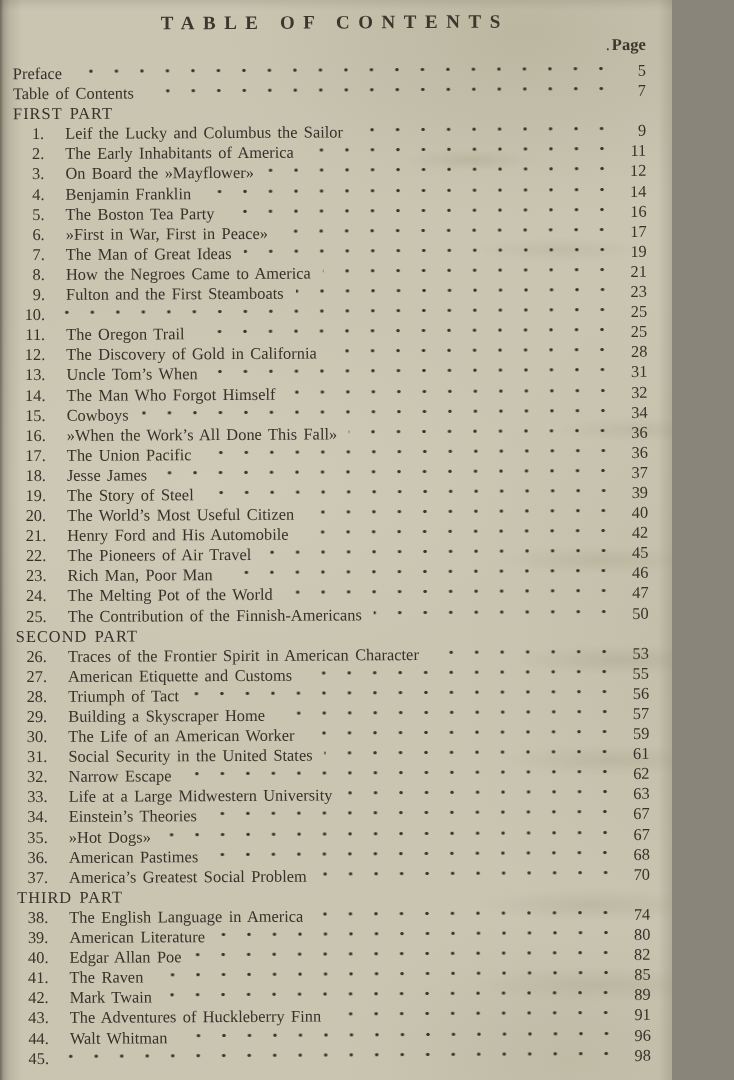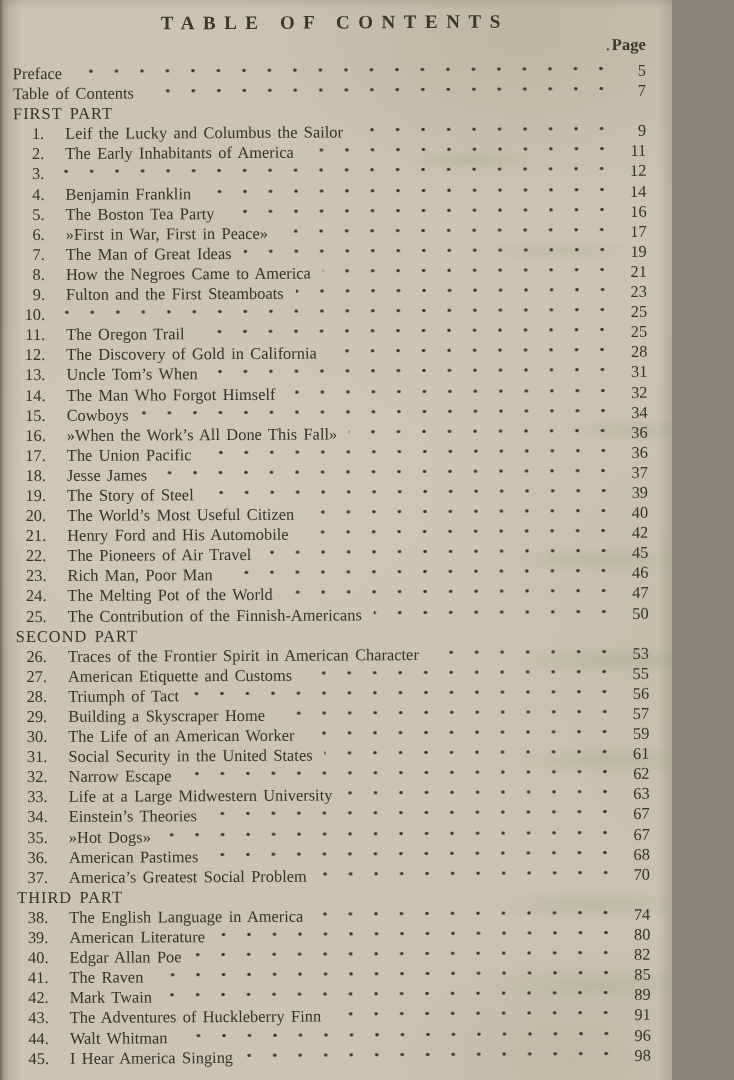--- a/index.html
+++ b/index.html
@@ -137,20 +137,21 @@
           <span class="pg">9</span>
         </div>
         <div class="row entry">
           <span class="num">2.</span>
           <span class="title">The Early Inhabitants of America</span>
           <span class="dots"></span>
           <span class="pg">11</span>
         </div>
         <div class="row entry">
           <span class="num">3.</span>
+          <span class="title">On Board the »Mayflower»</span>
           <span class="dots"></span>
           <span class="pg">12</span>
         </div>
         <div class="row entry">
           <span class="num">4.</span>
           <span class="title">Benjamin Franklin</span>
           <span class="dots"></span>
           <span class="pg">14</span>
         </div>
         <div class="row entry">
@@ -393,19 +394,18 @@
           <span class="pg">91</span>
         </div>
         <div class="row entry">
           <span class="num">44.</span>
           <span class="title">Walt Whitman</span>
           <span class="dots"></span>
           <span class="pg">96</span>
         </div>
         <div class="row entry">
           <span class="num">45.</span>
-          <span class="title">I Hear America Singing</span>
           <span class="dots"></span>
           <span class="pg">98</span>
         </div>
       </div>
   </div>
 </div>
 
 </body></html>

